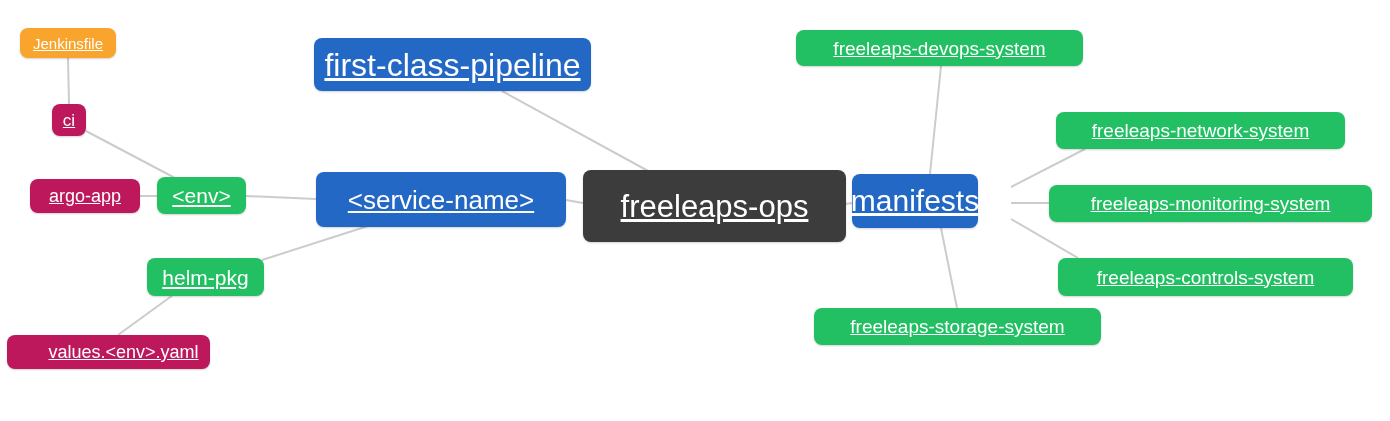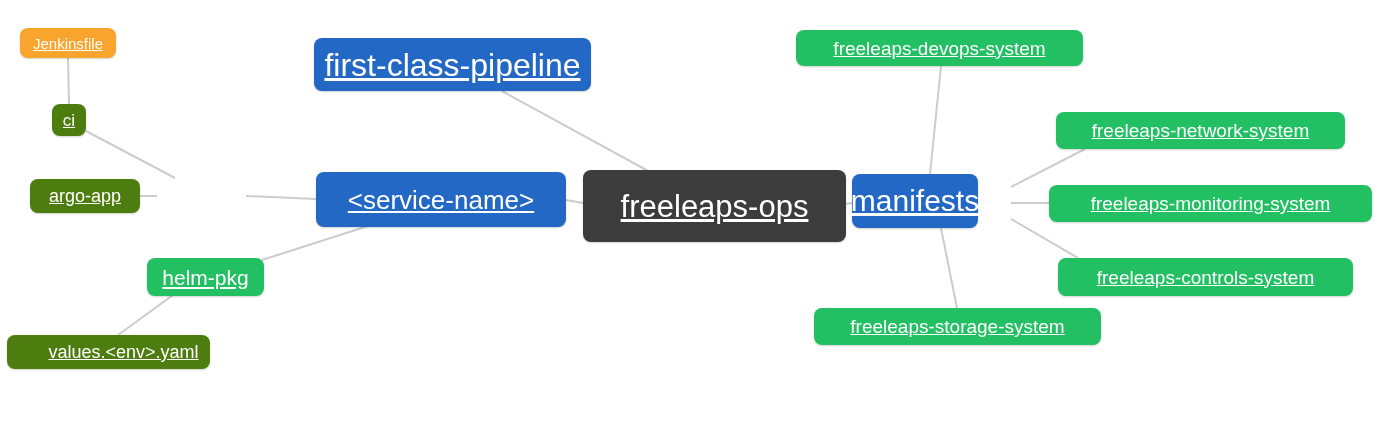--- a/index.html
+++ b/index.html
@@ -27,21 +27,21 @@
     border-radius: 8px;
     white-space: nowrap;
     box-shadow: 0 1px 2px rgba(0,0,0,0.18);
     cursor: pointer;
     box-sizing: border-box;
     line-height: 1;
     text-decoration: underline;
   }
   .c-blue   { background: #2368c4; }
   .c-green  { background: #22c063; }
-  .c-red    { background: #4d7c0f; }
+  .c-red    { background: #be185d; }
   .c-orange { background: #f9a42c; }
   .c-dark   { background: #3d3c3c; }
   line { stroke: #cccccc; stroke-width: 2; fill: none; }
 </style>
 </head>
 <body>
 
 <div id="canvas">
 
   <svg id="edges" viewBox="0 0 1390 421" xmlns="http://www.w3.org/2000/svg">
@@ -57,20 +57,21 @@
     <line x1="930" y1="174" x2="941" y2="66"></line>
     <line x1="1011" y1="187" x2="1085" y2="149"></line>
     <line x1="1011" y1="203" x2="1049" y2="203"></line>
     <line x1="1011" y1="219" x2="1078" y2="258"></line>
     <line x1="941" y1="228" x2="957" y2="308"></line>
   </svg>
 
   <div class="node c-orange" style="left:20px;   top:28px;  width:96px;  height:30px; font-size:15px;">Jenkinsfile</div>
   <div class="node c-red" style="left:52px;   top:104px; width:34px;  height:32px; font-size:17px;">ci</div>
   <div class="node c-red" style="left:30px;   top:179px; width:110px;  height:34px; font-size:18px;">argo-app</div>
+  <div class="node c-green" style="left:157px;  top:177px; width:89px;  height:37px; font-size:21px;">&lt;env&gt;</div>
   <div class="node c-green" style="left:147px;  top:258px; width:117px; height:38px; font-size:21px;">helm-pkg</div>
   <div class="node c-red" style="left:7px;    top:335px; width:203px; height:34px; font-size:18px;padding-left:30px;">values.&lt;env&gt;.yaml</div>
   <div class="node c-blue" style="left:314px;  top:38px;  width:277px; height:53px; font-size:32px;">first-class-pipeline</div>
   <div class="node c-blue" style="left:316px;  top:172px; width:250px; height:55px; font-size:26px;">&lt;service-name&gt;</div>
   <div class="node c-dark" style="left:583px;  top:170px; width:263px; height:72px; font-size:31px;">freeleaps-ops</div>
   <div class="node c-blue" style="left:852px;  top:174px; width:126px; height:54px; font-size:30px;">manifests</div>
   <div class="node c-green" style="left:796px;  top:30px;  width:287px; height:36px; font-size:19px;">freeleaps-devops-system</div>
   <div class="node c-green" style="left:1056px; top:112px; width:289px; height:37px; font-size:19px;">freeleaps-network-system</div>
   <div class="node c-green" style="left:1049px; top:185px; width:323px; height:37px; font-size:19px;">freeleaps-monitoring-system</div>
   <div class="node c-green" style="left:1058px; top:258px; width:295px; height:38px; font-size:19px;">freeleaps-controls-system</div>

